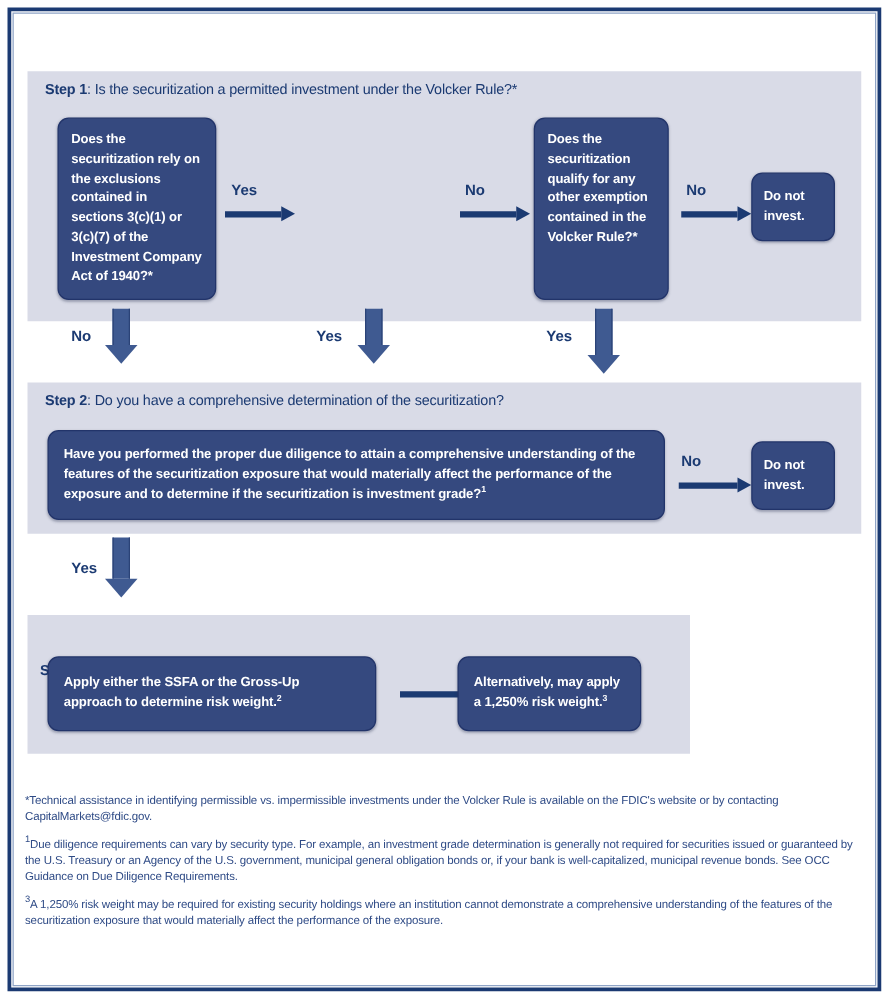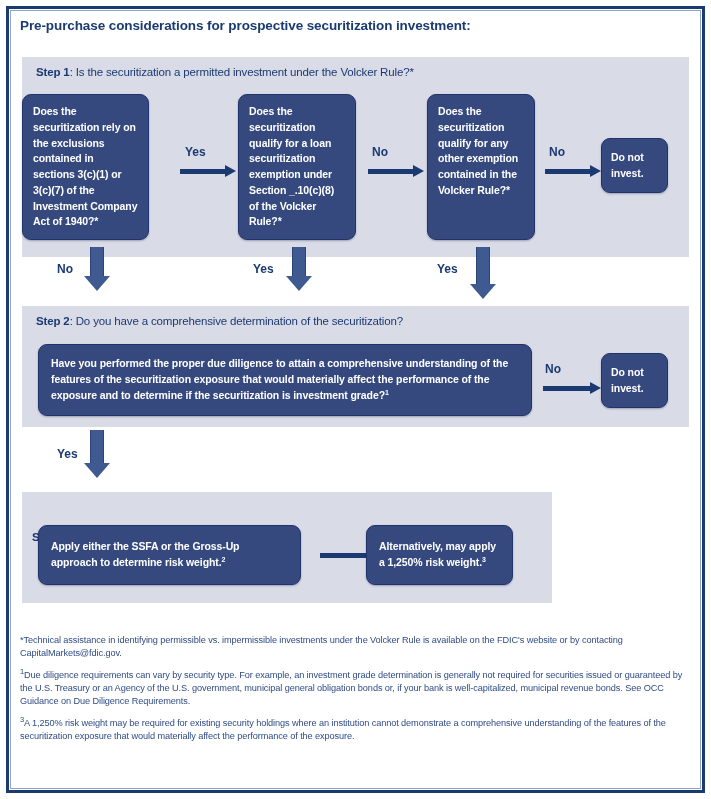--- a/index.html
+++ b/index.html
@@ -166,41 +166,37 @@
   .fn-text { display: inline; }
 </style>
 </head>
 <body>
 
 <div class="page">
   <div class="frame">
     <div class="frame-inner"></div>
   </div>
 
-  <div class="title">Pre-purchase considerations for prospective securitization investment:</div>
 
   <div class="panel" style="left:22px; top:57px; width:667px; height:200px;"></div>
 
   <div class="step-head" style="left:36px; top:66px;text-align:center;">
     <b>Step 1</b><span>: Is the securitization a permitted investment under the Volcker Rule?*</span>
   </div>
 
-  <div class="box" style="left:22px; top:94px; width:127px; height:146px;">
+  <div class="box" style="left:46px; top:94px; width:127px; height:146px;">
     <div class="box-inner">Does the securitization rely on the exclusions contained in sections 3(c)(1) or 3(c)(7) of the Investment Company Act of 1940?*</div>
   </div>
 
   <div class="arrow-label" style="left:185px; top:145px;">Yes</div>
   <div class="arrow-h" style="left:180px; top:165px; width:56px;">
     <div class="shaft" style="width:45px;"></div>
     <div class="head" style="left:45px;"></div>
   </div>
 
-  <div class="box" style="left:238px; top:94px; width:118px; height:146px;">
-    <div class="box-inner">Does the securitization qualify for a loan securitization exemption under Section _.10(c)(8) of the Volcker Rule?*</div>
-  </div>
 
   <div class="arrow-label" style="left:372px; top:145px;">No</div>
   <div class="arrow-h" style="left:368px; top:165px; width:56px;">
     <div class="shaft" style="width:45px;"></div>
     <div class="head" style="left:45px;"></div>
   </div>
 
   <div class="box" style="left:427px; top:94px; width:108px; height:146px;">
     <div class="box-inner">Does the securitization qualify for any other exemption contained in the Volcker Rule?*</div>
   </div>

